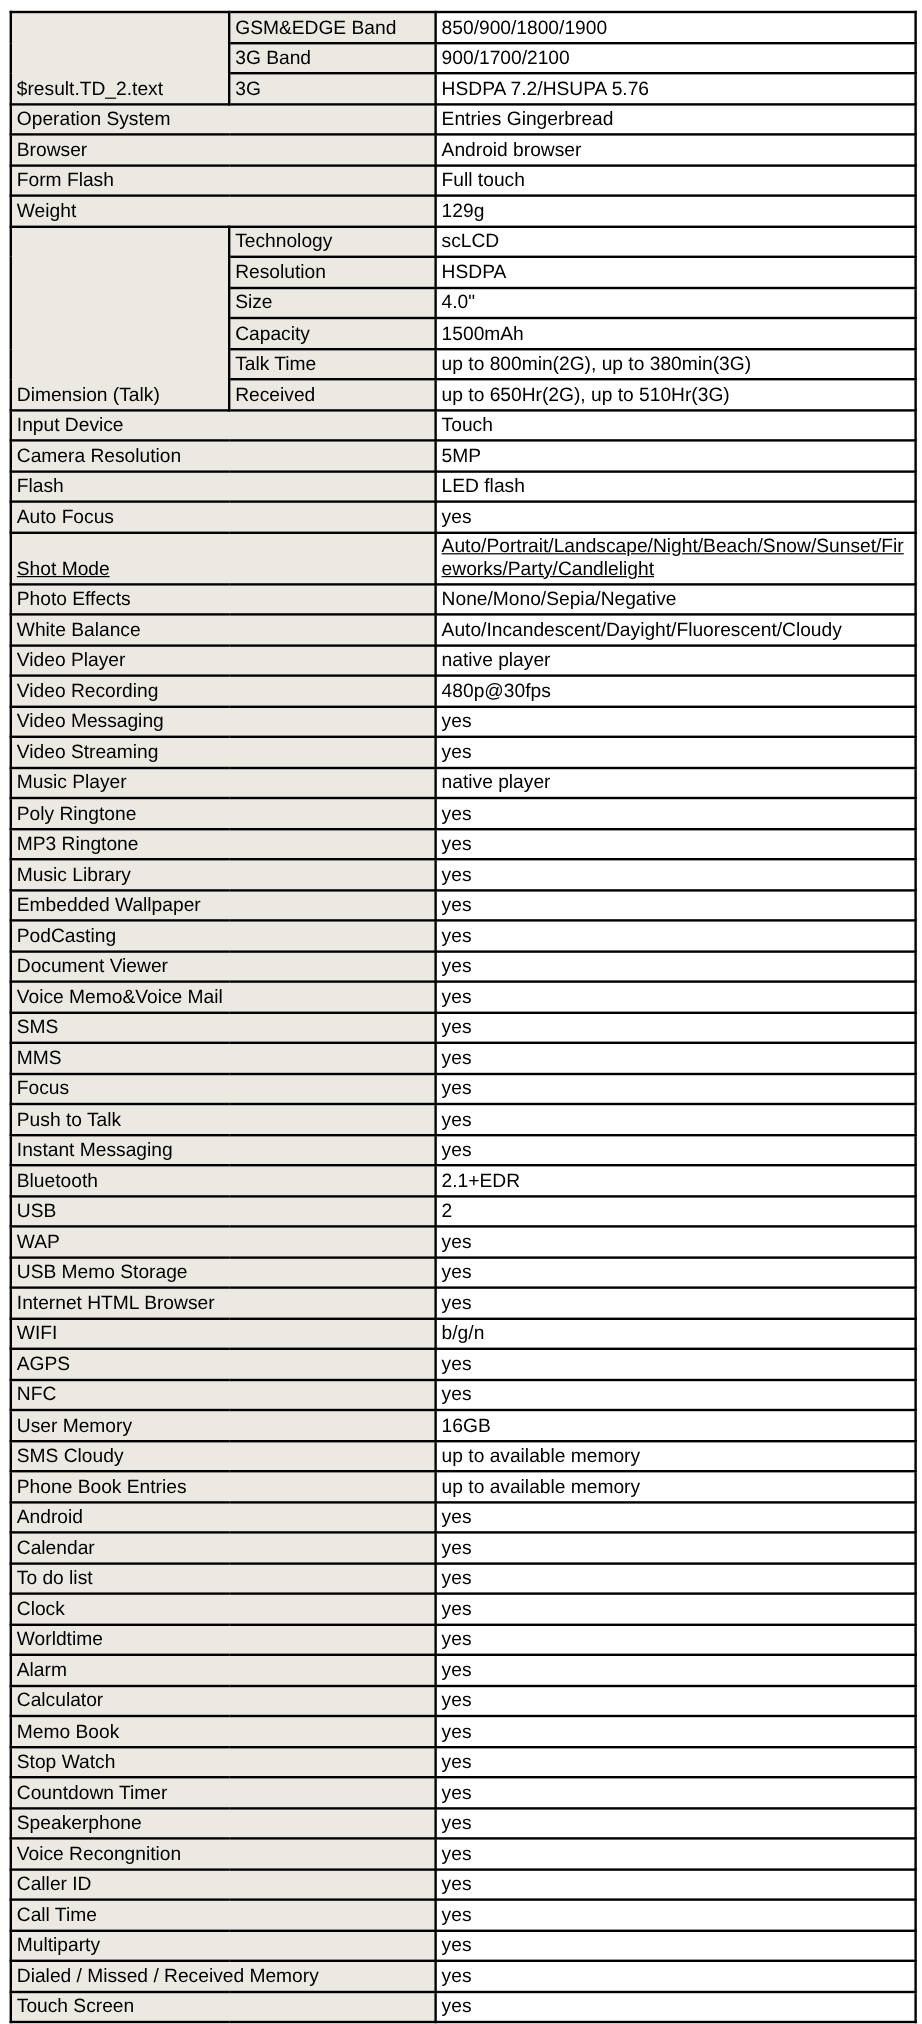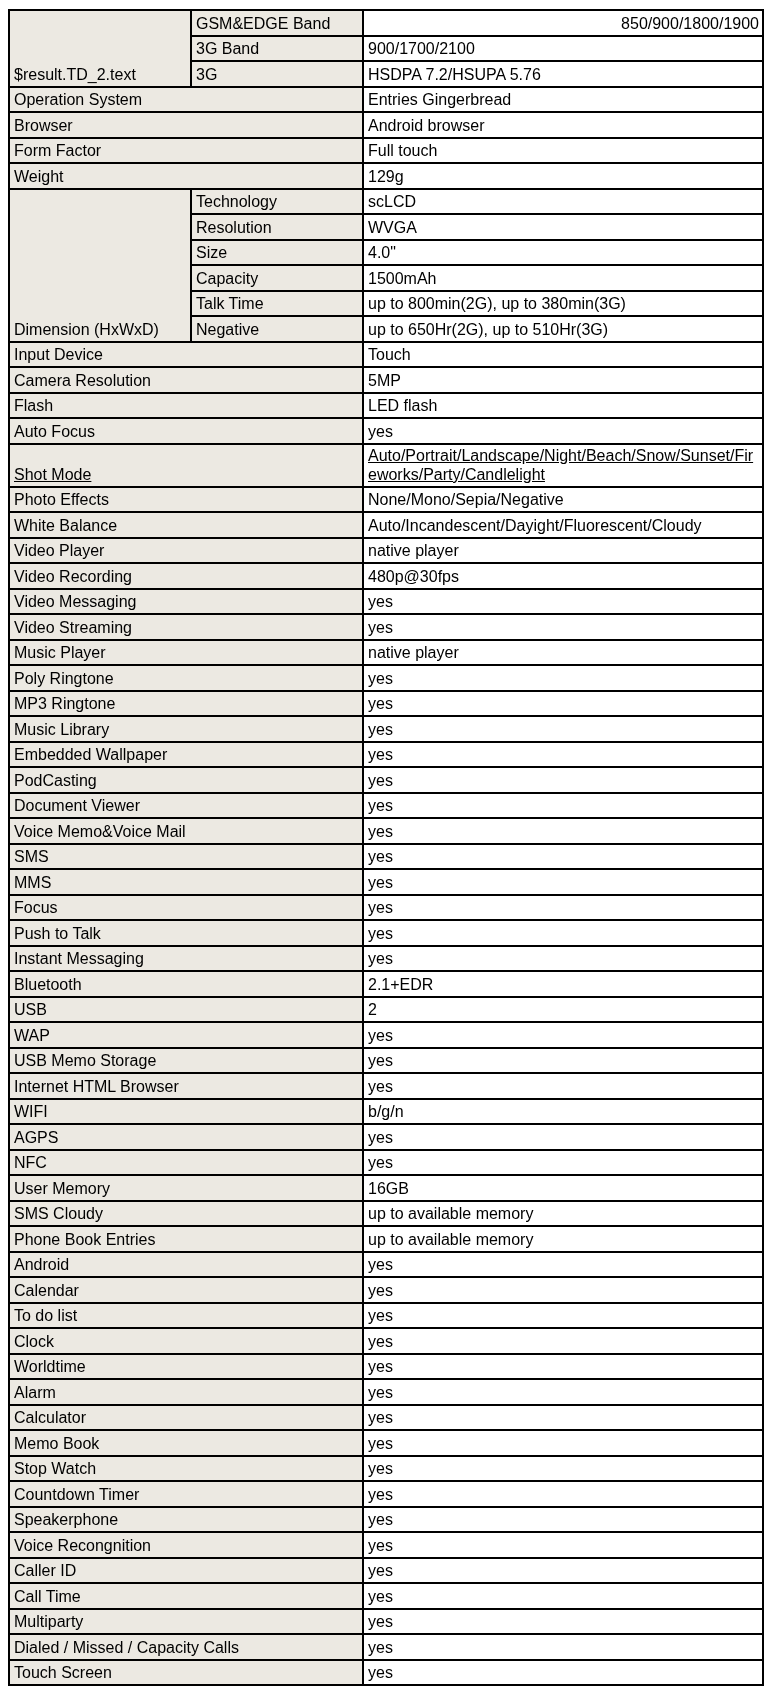--- a/index.html
+++ b/index.html
@@ -32,21 +32,21 @@
     line-height: 19px;
     overflow: hidden;
   }
   td.group, td.sub, td.label {
     background: var(--label-bg, #ECE9E2);
   }
   td.value {
     background: var(--value-bg, #FFFFFF);
     word-break: break-all;
   }
-  td.center { text-align: right; }
+  td.center { text-align: left; }
   tr.tall td.cell { height: 41px; text-decoration: underline; }
 </style>
 </head>
 <body style="background: rgb(255, 255, 255);">
 
 <table class="spec">
   <colgroup>
     <col class="col-a">
     <col class="col-b">
     <col class="col-c">
@@ -67,50 +67,50 @@
       </tr>
       <tr>
         <td class="cell label" colspan="2">Operation System</td>
         <td class="cell value">Entries Gingerbread</td>
       </tr>
       <tr>
         <td class="cell label" colspan="2">Browser</td>
         <td class="cell value">Android browser</td>
       </tr>
       <tr>
-        <td class="cell label" colspan="2">Form Factor</td>
+        <td class="cell label" colspan="2">Form Flash</td>
         <td class="cell value">Full touch</td>
       </tr>
       <tr>
         <td class="cell label" colspan="2">Weight</td>
         <td class="cell value">129g</td>
       </tr>
       <tr>
-        <td class="cell group" rowspan="6">Dimension (HxWxD)</td>
+        <td class="cell group" rowspan="6">Dimension (Talk)</td>
         <td class="cell sub">Technology</td>
         <td class="cell value">scLCD</td>
       </tr>
       <tr>
         <td class="cell sub">Resolution</td>
-        <td class="cell value">WVGA</td>
+        <td class="cell value">HSDPA</td>
       </tr>
       <tr>
         <td class="cell sub">Size</td>
         <td class="cell value">4.0"</td>
       </tr>
       <tr>
         <td class="cell sub">Capacity</td>
         <td class="cell value">1500mAh</td>
       </tr>
       <tr>
         <td class="cell sub">Talk Time</td>
         <td class="cell value">up to 800min(2G), up to 380min(3G)</td>
       </tr>
       <tr>
-        <td class="cell sub">Negative</td>
+        <td class="cell sub">Received</td>
         <td class="cell value">up to 650Hr(2G), up to 510Hr(3G)</td>
       </tr>
       <tr>
         <td class="cell label" colspan="2">Input Device</td>
         <td class="cell value">Touch</td>
       </tr>
       <tr>
         <td class="cell label" colspan="2">Camera Resolution</td>
         <td class="cell value">5MP</td>
       </tr>
@@ -300,21 +300,21 @@
       </tr>
       <tr>
         <td class="cell label" colspan="2">Call Time</td>
         <td class="cell value">yes</td>
       </tr>
       <tr>
         <td class="cell label" colspan="2">Multiparty</td>
         <td class="cell value">yes</td>
       </tr>
       <tr>
-        <td class="cell label" colspan="2">Dialed / Missed / Capacity Calls</td>
+        <td class="cell label" colspan="2">Dialed / Missed / Received Memory</td>
         <td class="cell value">yes</td>
       </tr>
       <tr>
         <td class="cell label" colspan="2">Touch Screen</td>
         <td class="cell value">yes</td>
       </tr>
     </tbody>
 </table>
 
 </body></html>

